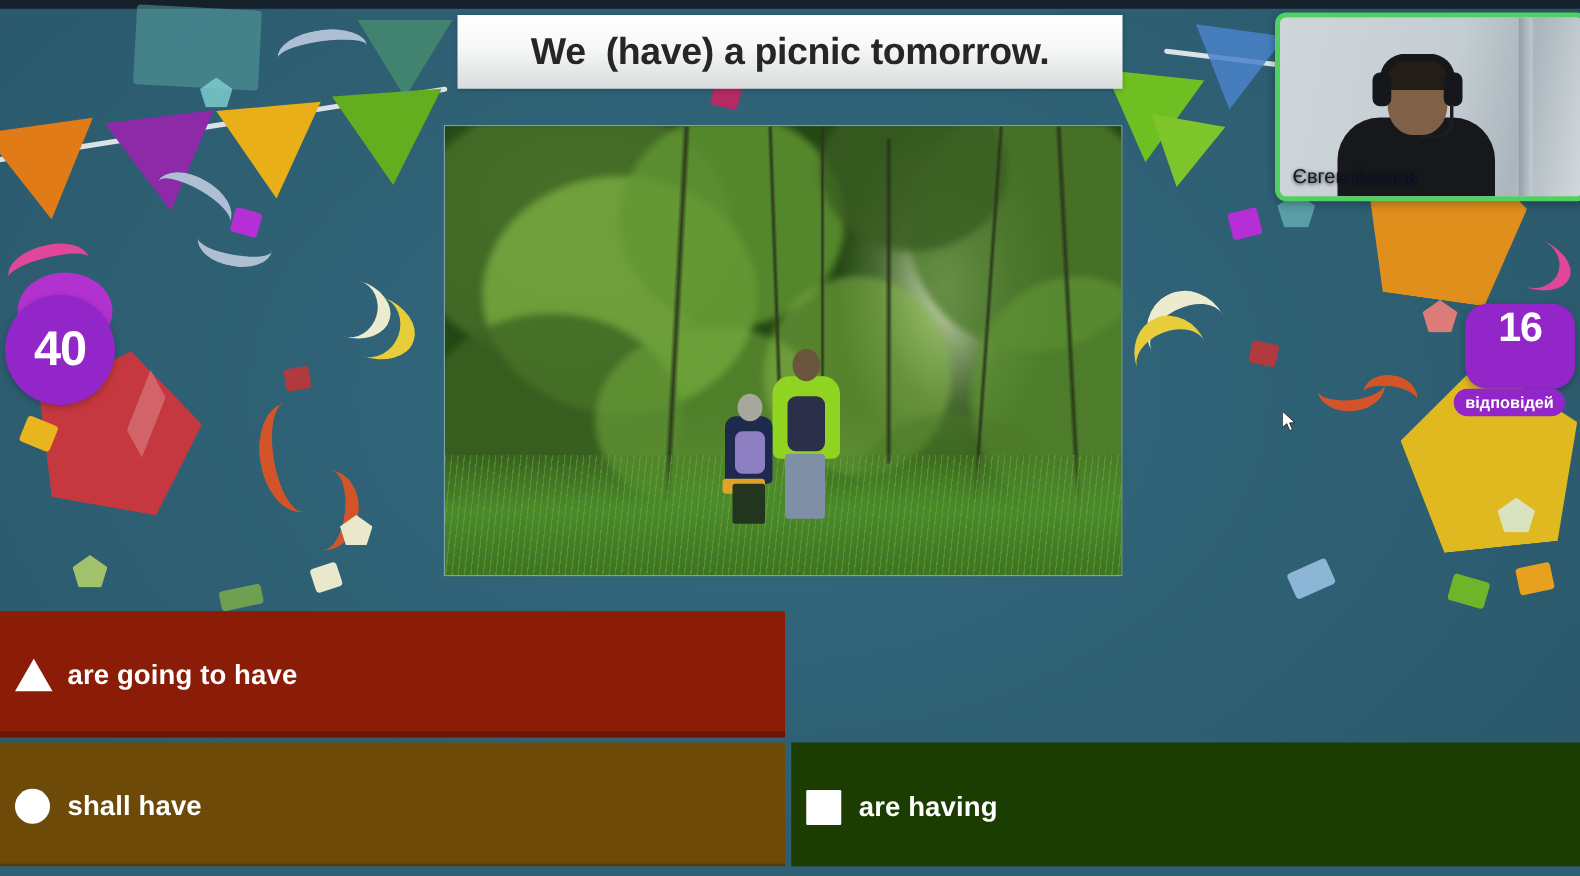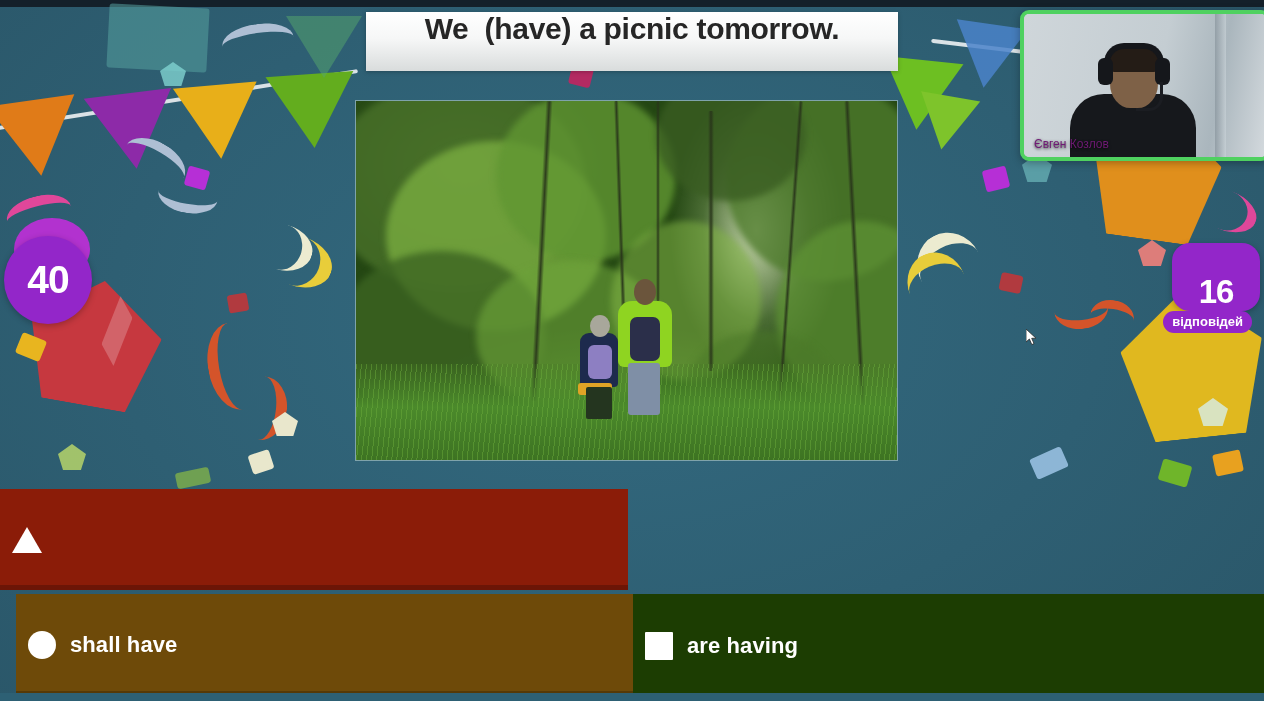--- a/index.html
+++ b/index.html
@@ -63,21 +63,21 @@
 
   
   #question-banner {
     position: absolute;
     left: 366px;
     top: 12px;
     width: 532px;
     height: 59px;
     background: linear-gradient(180deg, #ffffff 0%, #f6f7f7 45%, #d9dcdc 100%);
     display: flex;
-    align-items: flex-start;
+    align-items: center;
     justify-content: center;
     box-shadow: 0 1px 4px rgba(0,0,0,.25);
   }
   #question-text {
     font-size: 30px;
     font-weight: bold;
     color: #262626;
     letter-spacing: -.3px;
     white-space: pre;
   }
@@ -158,21 +158,21 @@
   
   #answer-counter {
     position: absolute;
     right: 4px;
     top: 243px;
     width: 88px;
     height: 68px;
     border-radius: 18px;
     background: #9326c9;
     display: flex;
-    align-items: flex-end;
+    align-items: flex-start;
     justify-content: center;
     box-shadow: 0 2px 6px rgba(0,0,0,.25);
   }
   #answer-count-value {
     color: #fff;
     font-size: 33px;
     font-weight: bold;
     letter-spacing: -1px;
   }
   #answer-count-label {
@@ -251,22 +251,22 @@
     position: absolute;
     left: 112px; top: 68px; width: 24px; height: 26px;
     border-right: 3px solid #1b1d22;
     border-bottom: 3px solid #1b1d22;
     border-radius: 0 0 14px 0;
   }
   #webcam-name {
     position: absolute;
     left: 10px;
     bottom: 6px;
-    color: #701a75;
-    font-size: 12px;
+    color: #0f172a;
+    font-size: 16px;
     text-shadow: 0 1px 3px rgba(0,0,0,.8);
     white-space: nowrap;
   }
 
   
   #answer-grid {
     position: absolute;
     left: 0;
     top: 489px;
     width: 1264px;
@@ -301,21 +301,21 @@
   .shape-square { border-radius: 1px; }
   .answer-label {
     color: #ffffff;
     font-size: 22px;
     font-weight: bold;
     letter-spacing: .1px;
   }
 
   #tile-0 { left: 0px;   top: 0px;   width: 628px; height: 101px; background: #8b1c08; }
   #tile-1 { left: 633px; top: 0px;   width: 631px; height: 103px; background: #141573; }
-  #tile-2 { left: 16px;   top: 105px; width: 628px; height: 102px; background: #6e4a09; }
+  #tile-2 { left: 0px;   top: 105px; width: 628px; height: 102px; background: #6e4a09; }
   #tile-3 { left: 633px; top: 105px; width: 631px; height: 104px; background: #1c3d02; }
 
   
   #mouse-cursor {
     position: absolute;
     left: 1026px;
     top: 329px;
     width: 12px;
     height: 18px;
     pointer-events: none;
@@ -446,20 +446,21 @@
     <div class="cam-ear-l"></div>
     <div class="cam-ear-r"></div>
     <div class="cam-mic"></div>
     <div id="webcam-name">Євген Козлов</div>
   </div>
 
   <div id="answer-grid">
 
     <div id="tile-0" class="answer-tile">
       <span class="shape shape-triangle"></span>
+      <span class="answer-label">are going to have</span>
     </div>
 
 
     <div id="tile-2" class="answer-tile">
       <span class="shape shape-circle"></span>
       <span class="answer-label">shall have</span>
     </div>
 
     <div id="tile-3" class="answer-tile">
       <span class="shape shape-square"></span>

